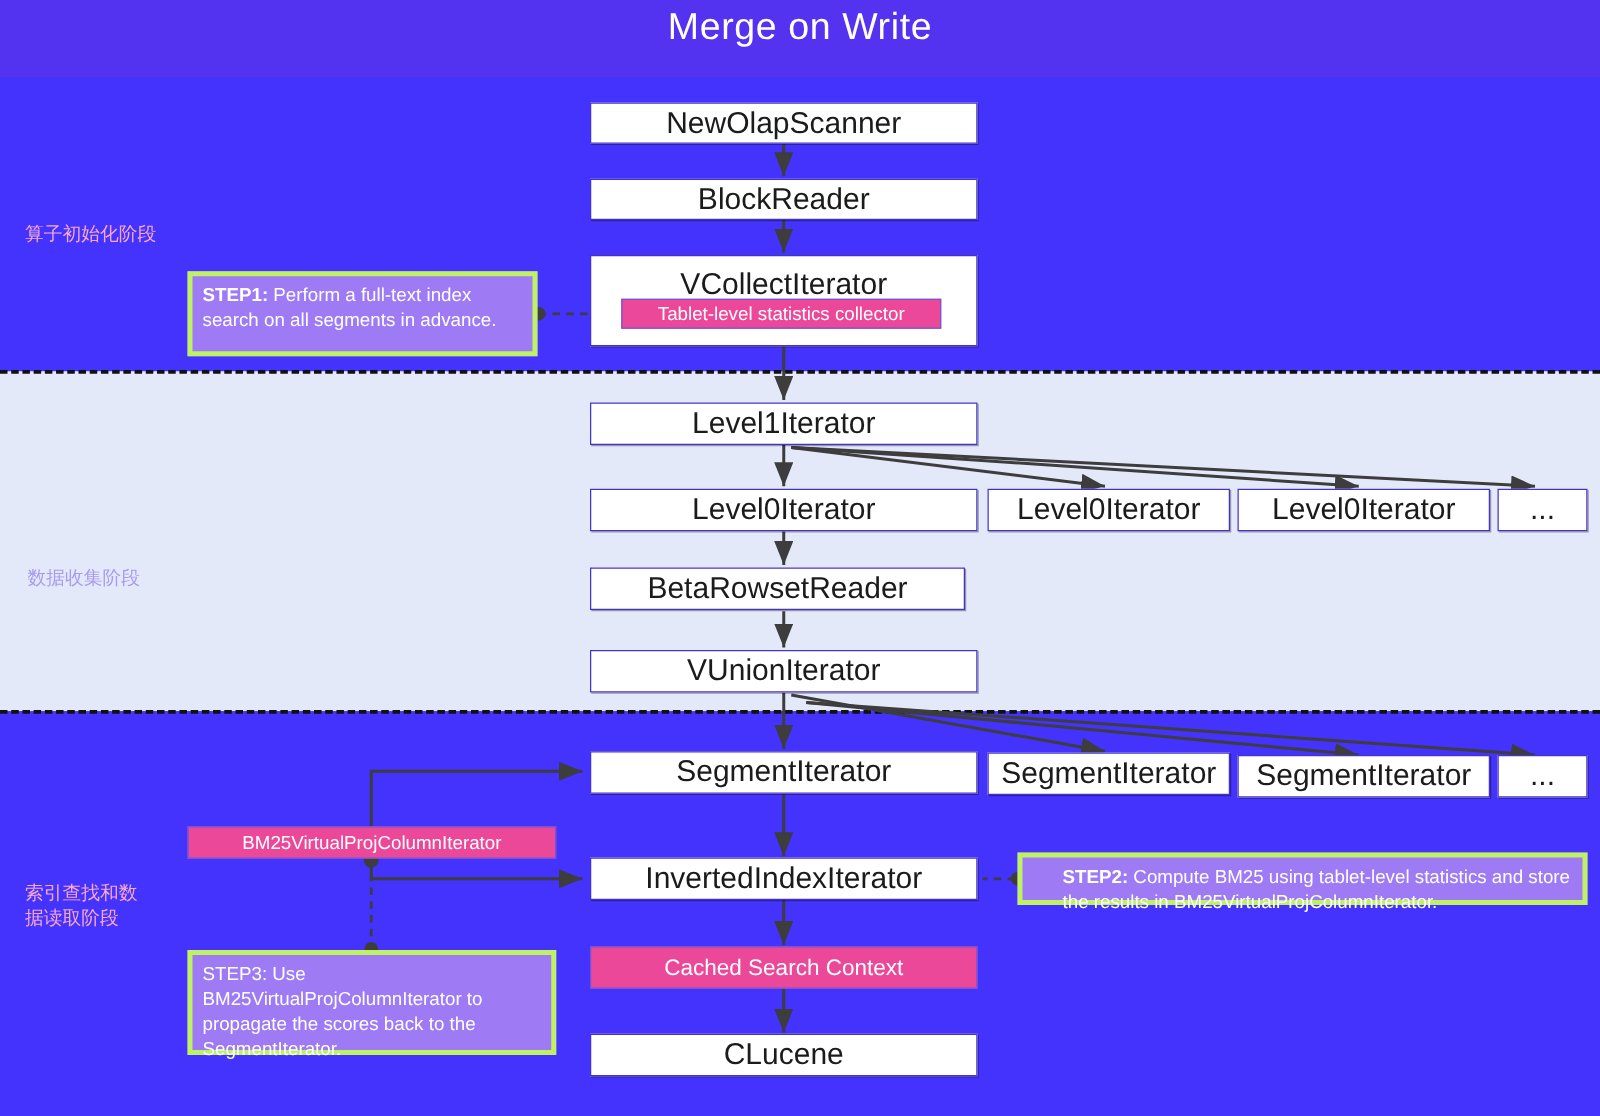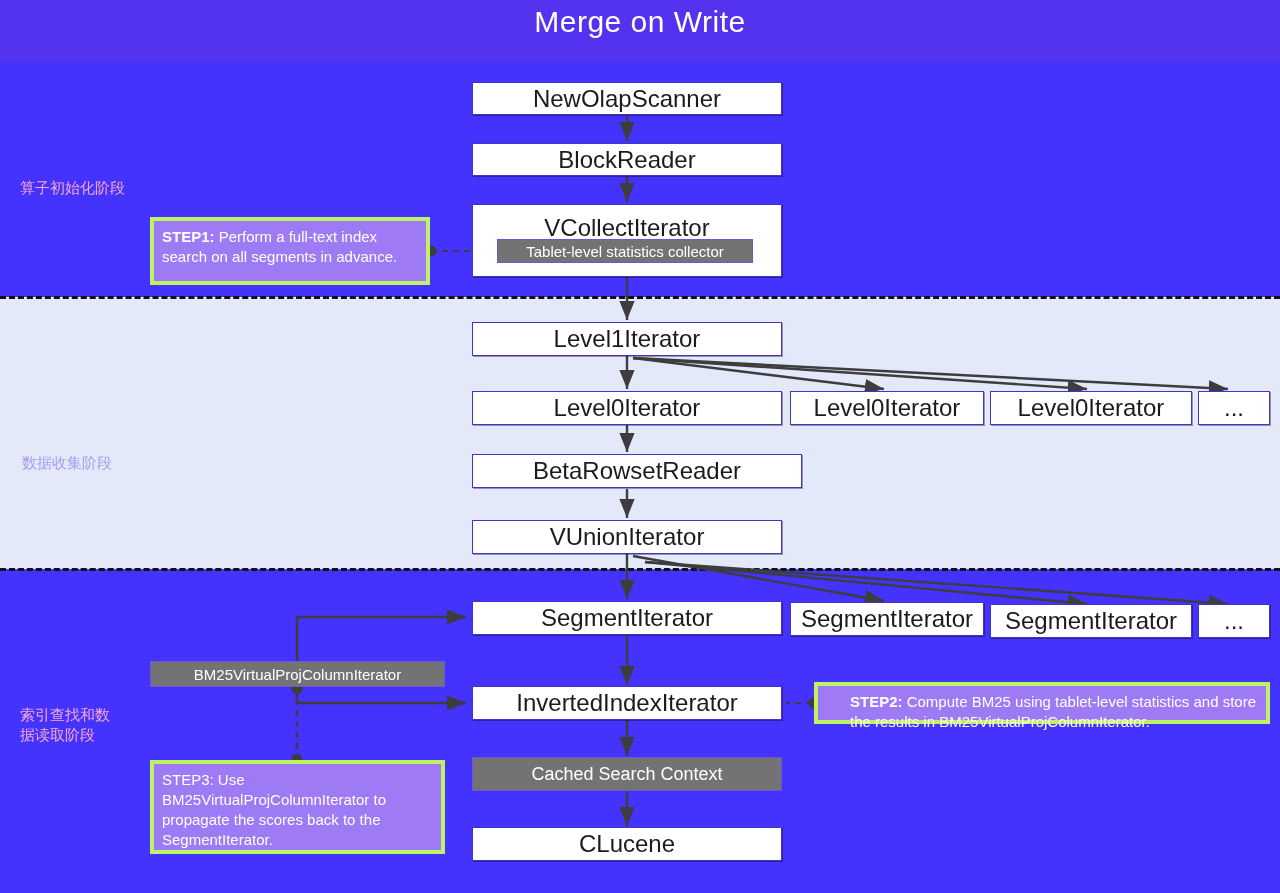--- a/index.html
+++ b/index.html
@@ -39,21 +39,21 @@
   .node{
     position:absolute;background:#ffffff;border:1px solid #4433c8;
     box-sizing:border-box;display:flex;align-items:center;
     justify-content:center;color:#1b1b1b;font-size:18px;
     box-shadow:1px 1px 0 rgba(0,0,0,.35);
   }
   .node.tall{flex-direction:column;justify-content:flex-start;padding-top:9px;}
   .node .node-title{font-size:24px;}
 
   .chip{
-    position:absolute;background:#737373;border:1px solid #6f55d8;
+    position:absolute;background:#ec4899;border:1px solid #6f55d8;
     box-sizing:border-box;display:flex;align-items:center;
     justify-content:center;color:#ffffff;font-size:15px;
   }
   .chip.big{font-size:18px;}
 
   
   .note{
     position:absolute;background:#9e7bf5;border:4px solid #bef264;
     box-sizing:border-box;color:#ffffff;font-size:15px;line-height:20px;
     padding:6px 8px;
@@ -163,21 +163,21 @@
   <div class="node" style="left:790px;top:391px;width:194px;height:34px;">
     <span class="node-title">Level0Iterator</span>
   </div>
   <div class="node" style="left:990px;top:391px;width:202px;height:34px;">
     <span class="node-title">Level0Iterator</span>
   </div>
   <div class="node" style="left:1198px;top:391px;width:72px;height:34px;">
     <span class="node-title">...</span>
   </div>
 
-  <div class="node" style="left:472px;top:454px;width:330px;height:34px;">
+  <div class="node" style="left:472px;top:454px;width:300px;height:34px;">
     <span class="node-title">BetaRowsetReader</span>
   </div>
 
   <div class="node" style="left:472px;top:520px;width:310px;height:34px;">
     <span class="node-title">VUnionIterator</span>
   </div>
 
   <div class="node" style="left:472px;top:601px;width:310px;height:34px;">
     <span class="node-title">SegmentIterator</span>
   </div>
@@ -204,17 +204,17 @@
   </div>
 
   <div class="node" style="left:472px;top:827px;width:310px;height:34px;">
     <span class="node-title">CLucene</span>
   </div>
 
   <div class="note" style="left:814px;top:682px;width:456px;height:42px;padding-left:32px;">
     <span class="txt"><b>STEP2:</b><span> Compute BM25 using tablet-level statistics and store the results in BM25VirtualProjColumnIterator.</span></span>
   </div>
 
-  <div class="note" style="left:150px;top:760px;width:295px;height:94px;">
+  <div class="note" style="left:150px;top:760px;width:295px;height:84px;">
     <span class="txt"><span>STEP3:</span><span> Use BM25VirtualProjColumnIterator to propagate the scores back to the SegmentIterator.</span></span>
   </div>
 
 </div>
 
 </body></html>

